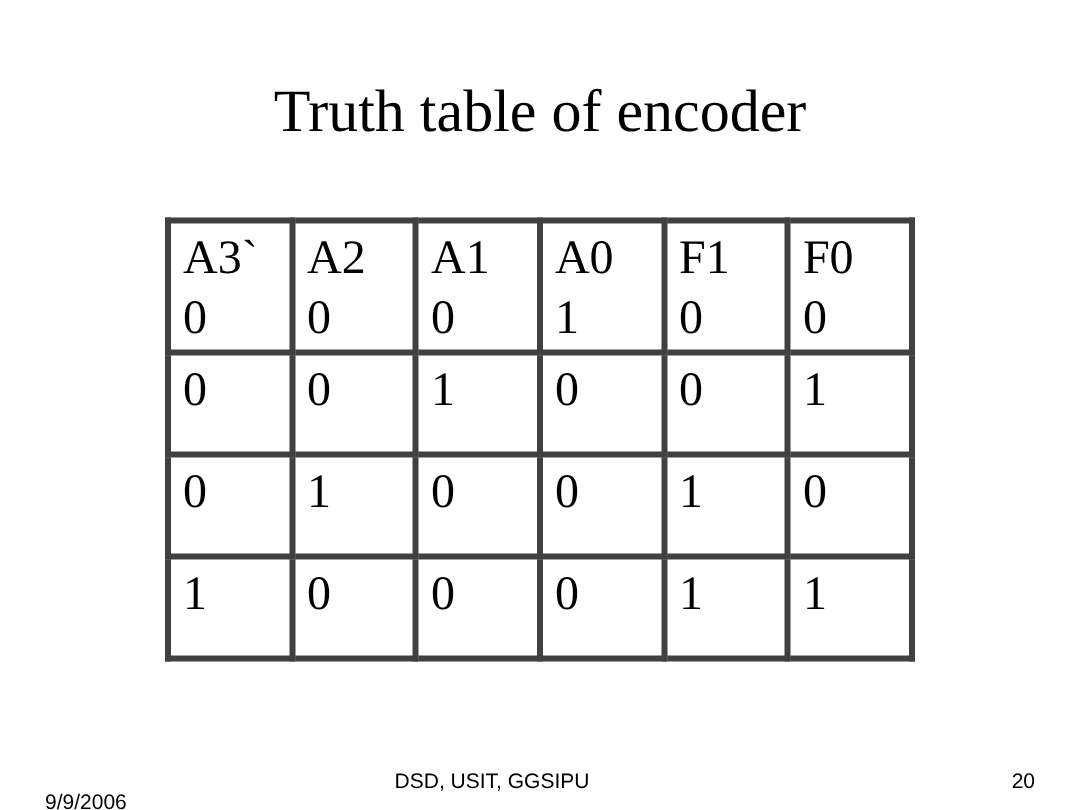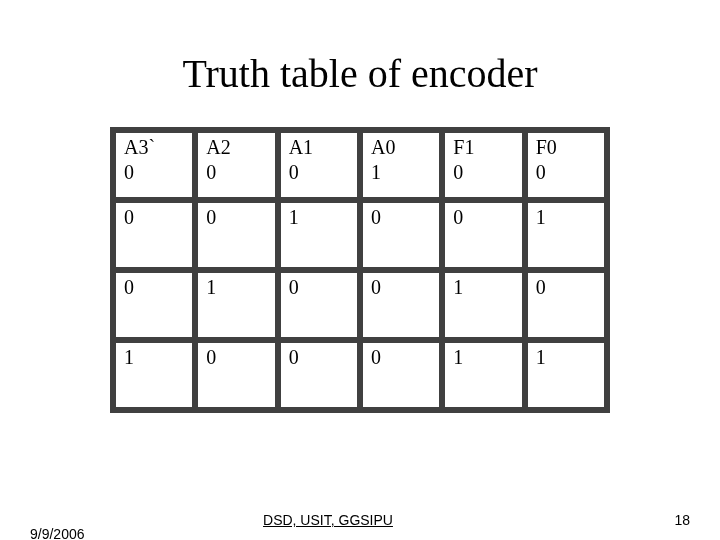--- a/index.html
+++ b/index.html
@@ -14,34 +14,34 @@
   .slide {
     width: 720px;
     height: 540px;
     position: relative;
     box-sizing: border-box;
   }
   .title {
     text-align: center;
     font-size: 40px;
     padding-top: 50px;
-    padding-bottom: 30px;
+    padding-bottom: 48px;
   }
   .table-wrap {
     display: flex;
     justify-content: center;
   }
   table.truth {
     border-collapse: collapse;
     width: 500px;
     table-layout: fixed;
   }
   table.truth td {
-    border: 6px solid #404040;
-    font-size: 20px;
+    border: 4px solid #404040;
+    font-size: 32px;
     padding: 2px 8px;
     vertical-align: top;
     line-height: 1.25;
     height: 60px;
   }
   
   .hdr-cell .hline {
     display: block;
   }
   .footer {
@@ -55,21 +55,20 @@
   }
   .footer .date {
     position: absolute;
     left: 30px;
     margin-top: 14px;
   }
   .footer .center {
     position: absolute;
     width: 656px;
     text-align: center;
-    text-decoration: underline;
   }
   .footer .page {
     position: absolute;
     right: 30px;
   }
 </style>
 </head>
 <body>
 
 <div class="slide">
@@ -128,15 +127,15 @@
         <td>1</td>
         <td>1</td>
       </tr>
     </tbody>
       </table>
   </div>
 
   <div class="footer">
     <span class="date">9/9/2006</span>
     <span class="center">DSD, USIT, GGSIPU</span>
-    <span class="page">18</span>
+    <span class="page">20</span>
   </div>
 </div>
 
 </body></html>

